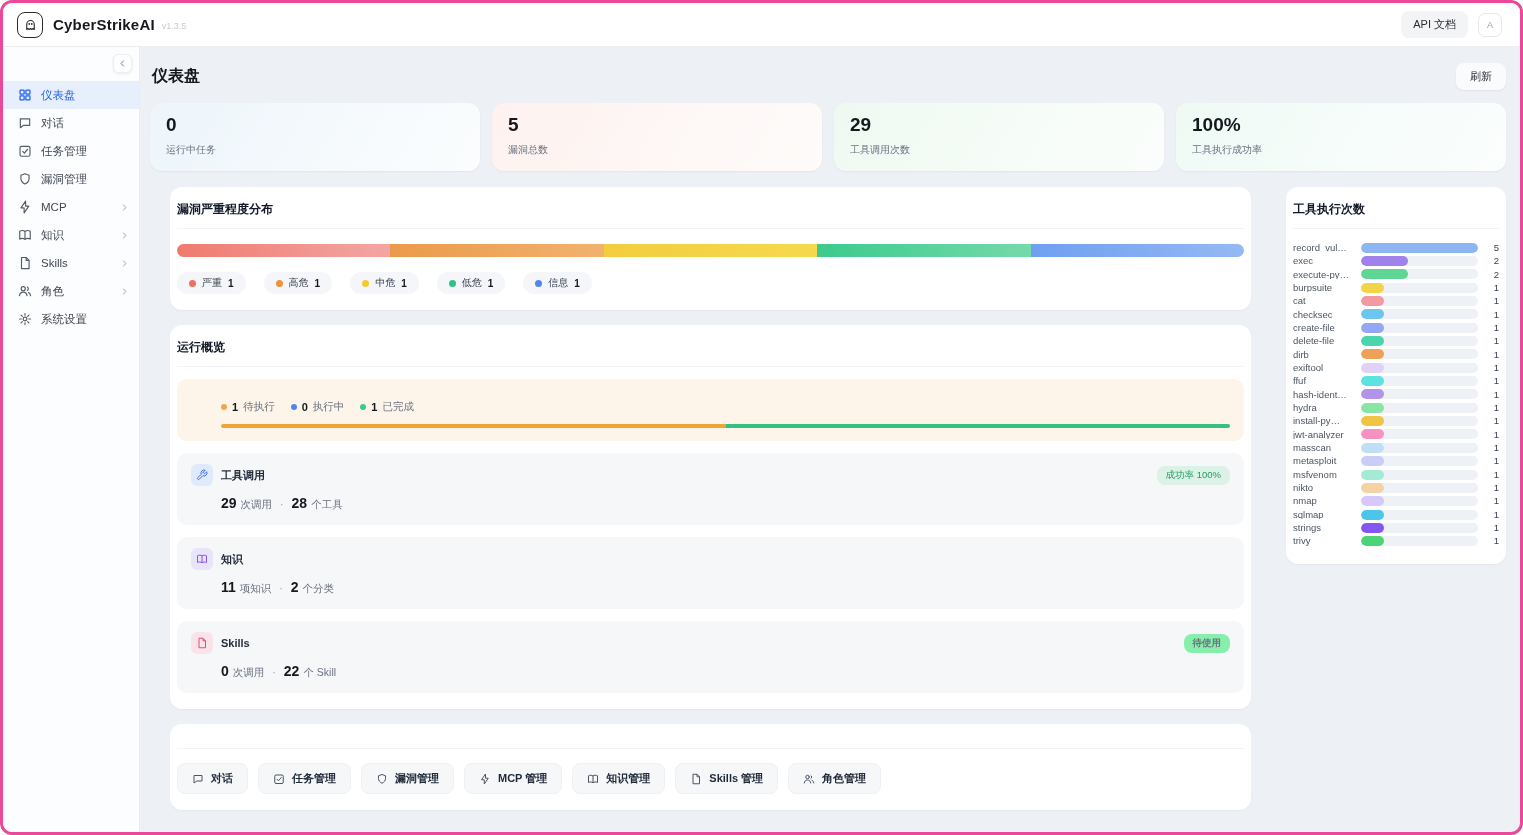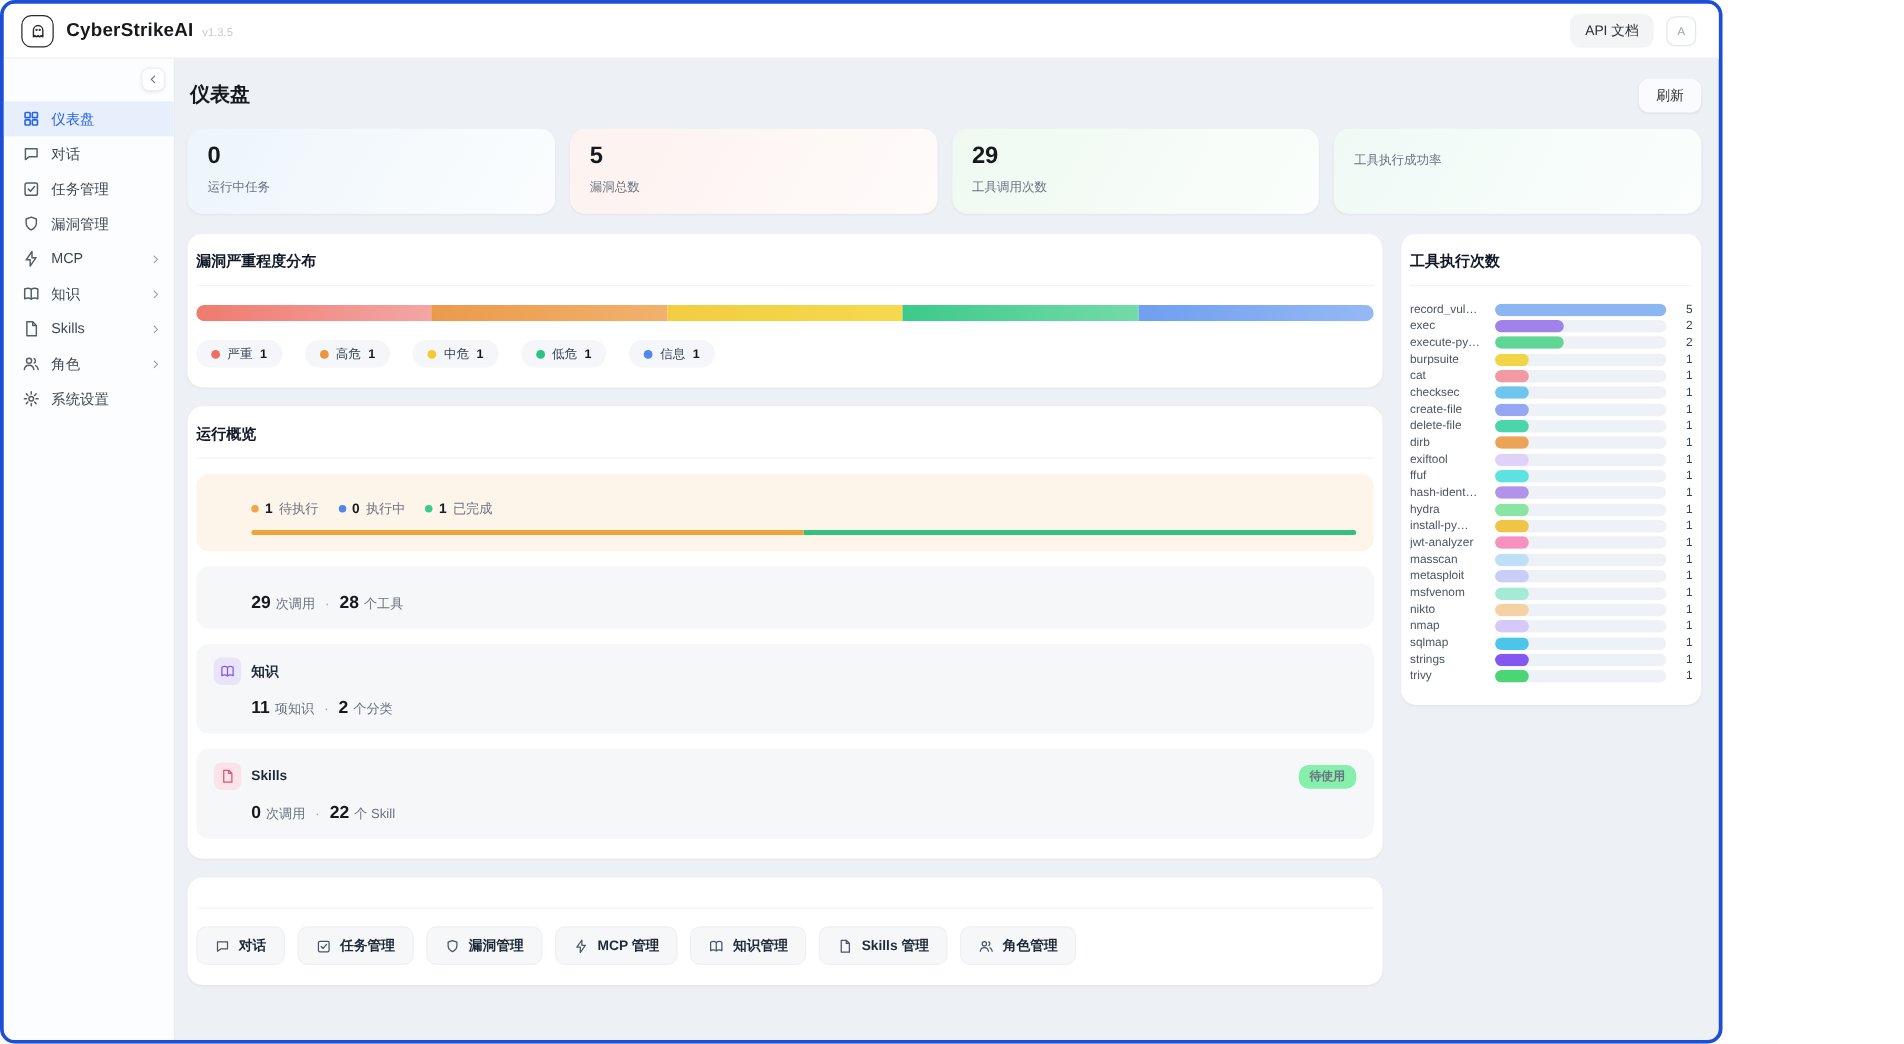--- a/index.html
+++ b/index.html
@@ -1,17 +1,17 @@
 <!DOCTYPE html>
 <html><head>
 <meta charset="utf-8">
 <style>
   * { margin:0; padding:0; box-sizing:border-box; }
   body { font-family:"Liberation Sans","DejaVu Sans",sans-serif; background:#ffffff; }
-  .frame { width:1378px; height:835px; border:3px solid #1d4ed8; border-radius:12px; overflow:hidden; background:#edf0f4; position:relative; }
+  .frame { width:1523px; height:835px; border:3px solid #ec4899; border-radius:12px; overflow:hidden; background:#edf0f4; position:relative; }
 
   
   .header { height:44px; background:#fff; border-bottom:1px solid #edeef2; display:flex; align-items:center; padding:0 18px 0 14px; }
   .logo-box { width:26px; height:26px; border:1.7px solid #2b2b2b; border-radius:8px; display:flex; align-items:center; justify-content:center; margin-right:10px; color:#2b2b2b; }
   .brand { font-size:15px; font-weight:800; color:#16181d; letter-spacing:.2px; }
   .version { font-size:9px; color:#c6cad1; margin-left:7px; margin-top:3px; }
   .header-right { margin-left:auto; display:flex; gap:10px; align-items:center; }
   .api-btn { background:#f2f4f6; border:none; border-radius:8px; padding:6px 12px; font-size:11px; color:#2a2f36; cursor:pointer; font-family:inherit; }
   .avatar-btn { width:24px; height:24px; border:1px solid #e4e7eb; border-radius:7px; background:#fff; font-size:9px; color:#9aa1ab; display:flex; align-items:center; justify-content:center; cursor:pointer; font-family:inherit; }
 
@@ -43,21 +43,21 @@
   .theme-red  { background:linear-gradient(120deg,#fdf2ef 0%,#fefbfa 100%); }
   .theme-green{ background:linear-gradient(120deg,#eff9f1 0%,#fbfefc 100%); }
   .theme-teal { background:linear-gradient(120deg,#effaf5 0%,#fbfefd 100%); }
   .stat-value { font-size:19px; font-weight:800; color:#15181d; }
   .stat-label { font-size:10px; color:#6b7280; margin-top:7px; }
 
   
   .cols { display:flex; gap:15px; align-items:flex-start; }
   .col-left { flex:1; min-width:0; }
   .col-right { width:240px; flex-shrink:0; }
-  .card { background:#fff; border-radius:12px; padding:14px 7px 16px; box-shadow:0 1px 2px rgba(16,24,40,.04); }
+  .card { background:#fff; border-radius:12px; padding:14px 7px 16px; box-shadow:0 1px 2px rgba(16,24,40,.04);margin-left:20px; }
   .card-title { font-size:12px; font-weight:700; color:#111827; }
   .divider { height:1px; background:#f1f3f6; margin-top:10px; }
   .col-left .card { margin-bottom:15px; }
 
   
   .sev-bar { margin-top:15px; height:13px; border-radius:7px; display:flex; overflow:hidden; }
   .sev-seg { height:100%; }
   .sev-legend { margin-top:15px; display:flex; gap:18px; }
   .pill { display:flex; align-items:center; gap:6px; background:#f4f6f9; border-radius:11px; padding:4px 12px; font-size:10px; color:#374151; }
   .pill b { color:#15181d; }
@@ -248,20 +248,21 @@
           </div>
           <div class="stat-card theme-red">
             <div class="stat-value">5</div>
             <div class="stat-label">漏洞总数</div>
           </div>
           <div class="stat-card theme-green">
             <div class="stat-value">29</div>
             <div class="stat-label">工具调用次数</div>
           </div>
           <div class="stat-card theme-teal">
+            <div class="stat-value">100%</div>
             <div class="stat-label">工具执行成功率</div>
           </div>
         </div>
 
       <div class="cols">
         <div class="col-left">
           <section class="card">
             <div class="card-title">漏洞严重程度分布</div>
             <div class="divider"></div>
             <div class="sev-bar">
@@ -322,20 +323,31 @@
                     <span>已完成</span>
                   </span>
                 </div>
               <div class="batch-progress">
                   <div style="width: 50%; background: rgb(240, 164, 55);"></div>
                   <div style="width: 50%; background: rgb(54, 192, 127);"></div>
                 </div>
             </div>
 
             <div class="ov-card">
+              <div class="ov-head">
+                <span class="ov-icon ib-tools">
+                    <span class="icon i12">
+                      <svg viewBox="0 0 24 24" fill="none" stroke="currentColor" stroke-width="2" stroke-linecap="round" stroke-linejoin="round">
+                        <path d="M14.7 6.3a1 1 0 000 1.4l1.6 1.6a1 1 0 001.4 0l3.77-3.77a6 6 0 01-7.94 7.94l-6.91 6.91a2.12 2.12 0 01-3-3l6.91-6.91a6 6 0 017.94-7.94l-3.76 3.76z"></path>
+                      </svg>
+                    </span>
+                  </span>
+                <span class="ov-title">工具调用</span>
+                <span class="ov-badge badge-green">成功率 100%</span>
+              </div>
               <div class="ov-stat">
                 <span class="big">29</span>
                   <span class="sm">次调用</span>
                   <span class="sep">·</span>
                   <span class="big">28</span>
                   <span class="sm">个工具</span>
               </div>
             </div>
 
             <div class="ov-card">

